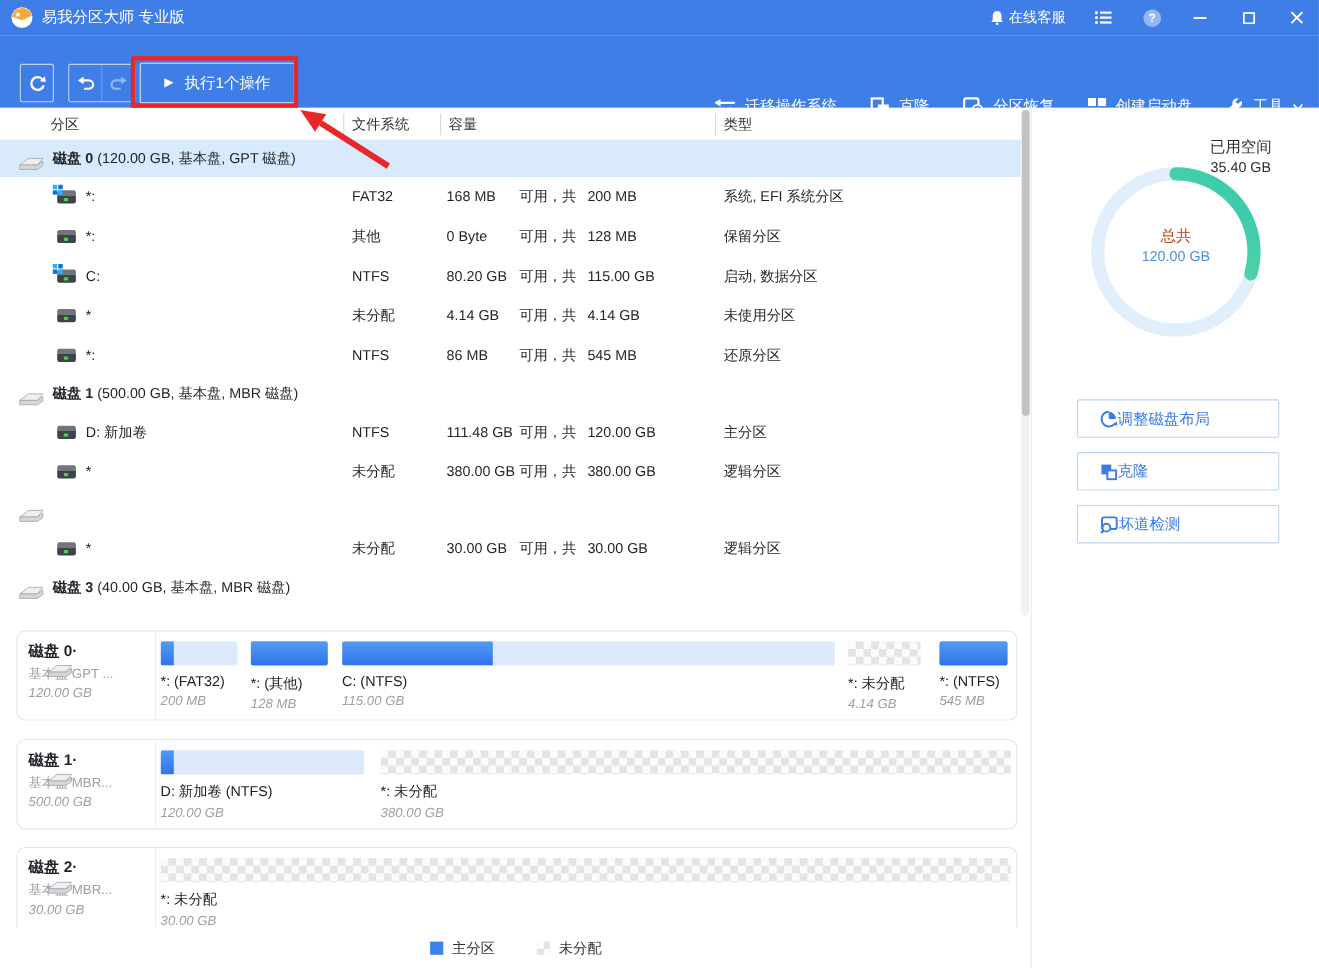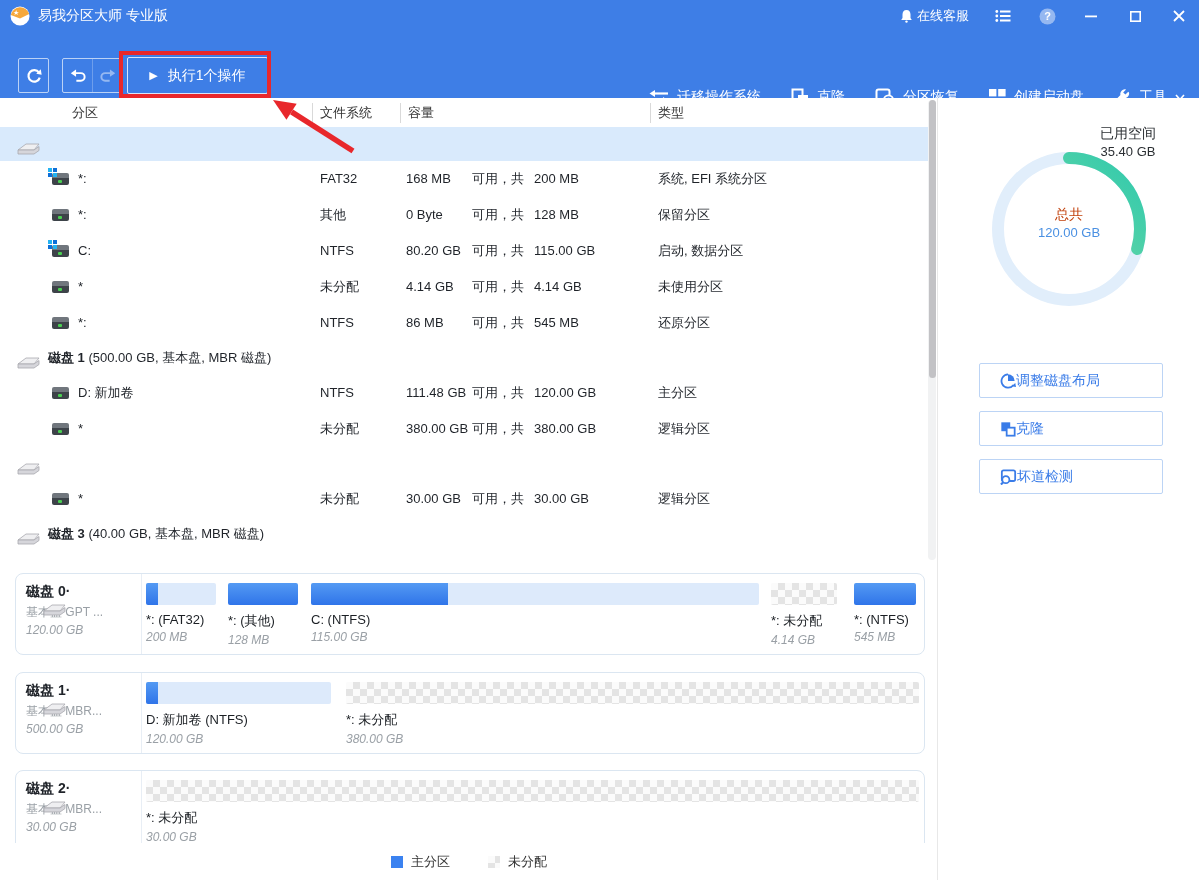--- a/index.html
+++ b/index.html
@@ -22,21 +22,21 @@
   .undo-half + .undo-half{border-left:1px solid rgba(255,255,255,.55);}
   .btn-exec{position:absolute;left:127px;top:25px;width:141px;height:37px;border:1px solid rgba(255,255,255,.8);border-radius:2px;display:flex;align-items:center;justify-content:center;gap:10px;color:#fff;font-size:14px;cursor:pointer;}
   .play{font-size:11px;line-height:1;}
   .tool-right{position:absolute;right:14px;top:32px;height:66px;display:flex;align-items:center;gap:30px;}
   .tool-item{display:flex;align-items:center;gap:8px;color:#fff;font-size:14px;cursor:pointer;}
 
   
   .content{position:absolute;left:0;top:98px;width:938px;height:782px;background:#fff;}
   .thead{position:absolute;left:0;top:2px;width:928px;height:26px;font-size:13px;color:#333;}
   .thead span{position:absolute;top:4px;}
-  .h0{left:46px;margin-left:26px;}.h1{left:320px;}.h2{left:408px;}.h3{left:658px;}
+  .h0{left:46px;}.h1{left:320px;}.h2{left:408px;}.h3{left:658px;}
   .colsep{position:absolute;top:3px;width:1px;height:20px;background:#d9d9d9;}
   .s0{left:312px;}.s1{left:400px;}.s2{left:650px;}
   .thead-line{position:absolute;left:0;top:28px;width:928px;height:1px;background:#eee;}
 
   .tbody{position:absolute;left:0;top:0;width:928px;}
   .trow{position:absolute;left:0;width:928px;font-size:13px;color:#1f2329;cursor:default;}
   .trow.grp{height:34px;line-height:34px;}
   .trow.prt{height:36px;line-height:36px;}
   .trow.sel{background:#d9eafc;}
   .gname{position:absolute;left:48px;white-space:nowrap;}
@@ -231,20 +231,21 @@
       <div class="thead-line"></div>
     </div>
 
     <div class="tbody" id="tbody">
         <div class="trow grp sel" style="top: 29px;">
           <span class="disk-ico">
  <svg width="28" height="16" viewBox="0 0 28 16">
   <path d="M4 9 L12 3 H25 L20 9 Z" fill="#efeff1" stroke="#a8a8ae" stroke-width="0.8"></path>
   <path d="M4 9 H20 L25 5.5 V9.5 L20 13 H4 Z" fill="#d6d6db" stroke="#a8a8ae" stroke-width="0.8"></path>
  </svg></span>
+          <span class="gname"><b>磁盘 0</b> (120.00 GB, 基本盘, GPT 磁盘)</span>
         </div>
         <div class="trow prt" style="top: 63px;">
           <span class="part-ico win">
             <i class="led"></i>
           </span>
           <span class="pname">*:</span>
           <span class="fs">FAT32</span>
           <span class="free">168 MB</span>
           <span class="conj">可用，共</span>
           <span class="tot">200 MB</span>

